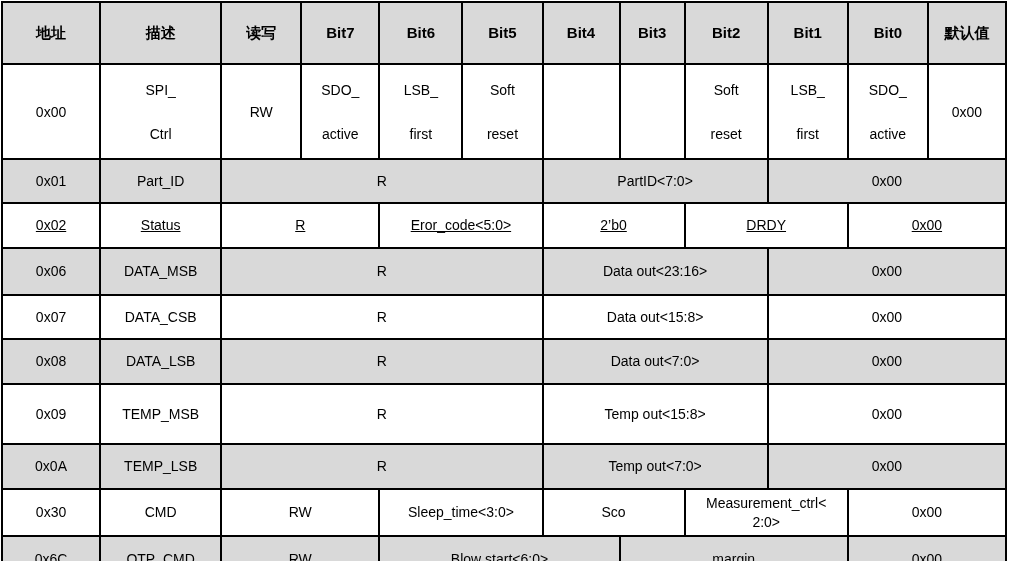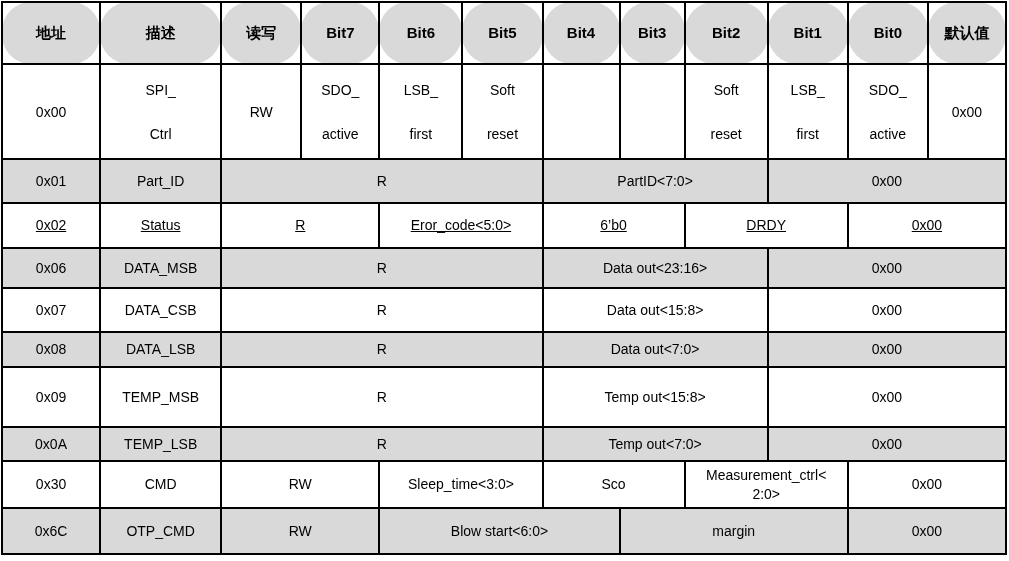--- a/index.html
+++ b/index.html
@@ -25,21 +25,20 @@
     padding: 0 2px;
     color: #000000;
     white-space: pre-line;
     overflow: hidden;
   }
   table.reg-table th {
     background: #d9d9d9;
     font-weight: bold;
     font-size: 15px;
     line-height: 18px;
-    border-radius: 29px;
   }
   table.reg-table td {
     font-size: 14px;
     line-height: 19px;
     background: #ffffff;
   }
   table.reg-table tr.grey td {
     background: #d9d9d9;
   }
   
@@ -109,53 +108,53 @@
         <td>Part_ID</td>
         <td colspan="4">R</td>
         <td colspan="3">PartID&lt;7:0&gt;</td>
         <td colspan="3">0x00</td>
       </tr>
       <tr style="height: 45px; text-decoration: underline;">
         <td>0x02</td>
         <td>Status</td>
         <td colspan="2">R</td>
         <td colspan="2">Eror_code&lt;5:0&gt;</td>
-        <td colspan="2">6’b0</td>
+        <td colspan="2">2’b0</td>
         <td colspan="2">DRDY</td>
         <td colspan="2">0x00</td>
       </tr>
-      <tr class="grey" style="height: 40px;">
+      <tr class="grey" style="height: 47px;">
         <td>0x06</td>
         <td>DATA_MSB</td>
         <td colspan="4">R</td>
         <td colspan="3">Data out&lt;23:16&gt;</td>
         <td colspan="3">0x00</td>
       </tr>
       <tr style="height: 44px; margin-top: 44px;">
         <td>0x07</td>
         <td>DATA_CSB</td>
         <td colspan="4">R</td>
         <td colspan="3">Data out&lt;15:8&gt;</td>
         <td colspan="3">0x00</td>
       </tr>
-      <tr class="grey" style="height: 35px;">
+      <tr class="grey" style="height: 45px;">
         <td>0x08</td>
         <td>DATA_LSB</td>
         <td colspan="4">R</td>
         <td colspan="3">Data out&lt;7:0&gt;</td>
         <td colspan="3">0x00</td>
       </tr>
       <tr style="height: 60px;">
         <td>0x09</td>
         <td>TEMP_MSB</td>
         <td colspan="4">R</td>
         <td colspan="3">Temp out&lt;15:8&gt;</td>
         <td colspan="3">0x00</td>
       </tr>
-      <tr class="grey" style="height: 34px;">
+      <tr class="grey" style="height: 45px;">
         <td>0x0A</td>
         <td>TEMP_LSB</td>
         <td colspan="4">R</td>
         <td colspan="3">Temp out&lt;7:0&gt;</td>
         <td colspan="3">0x00</td>
       </tr>
       <tr style="height: 47px;">
         <td>0x30</td>
         <td>CMD</td>
         <td colspan="2">RW</td>

